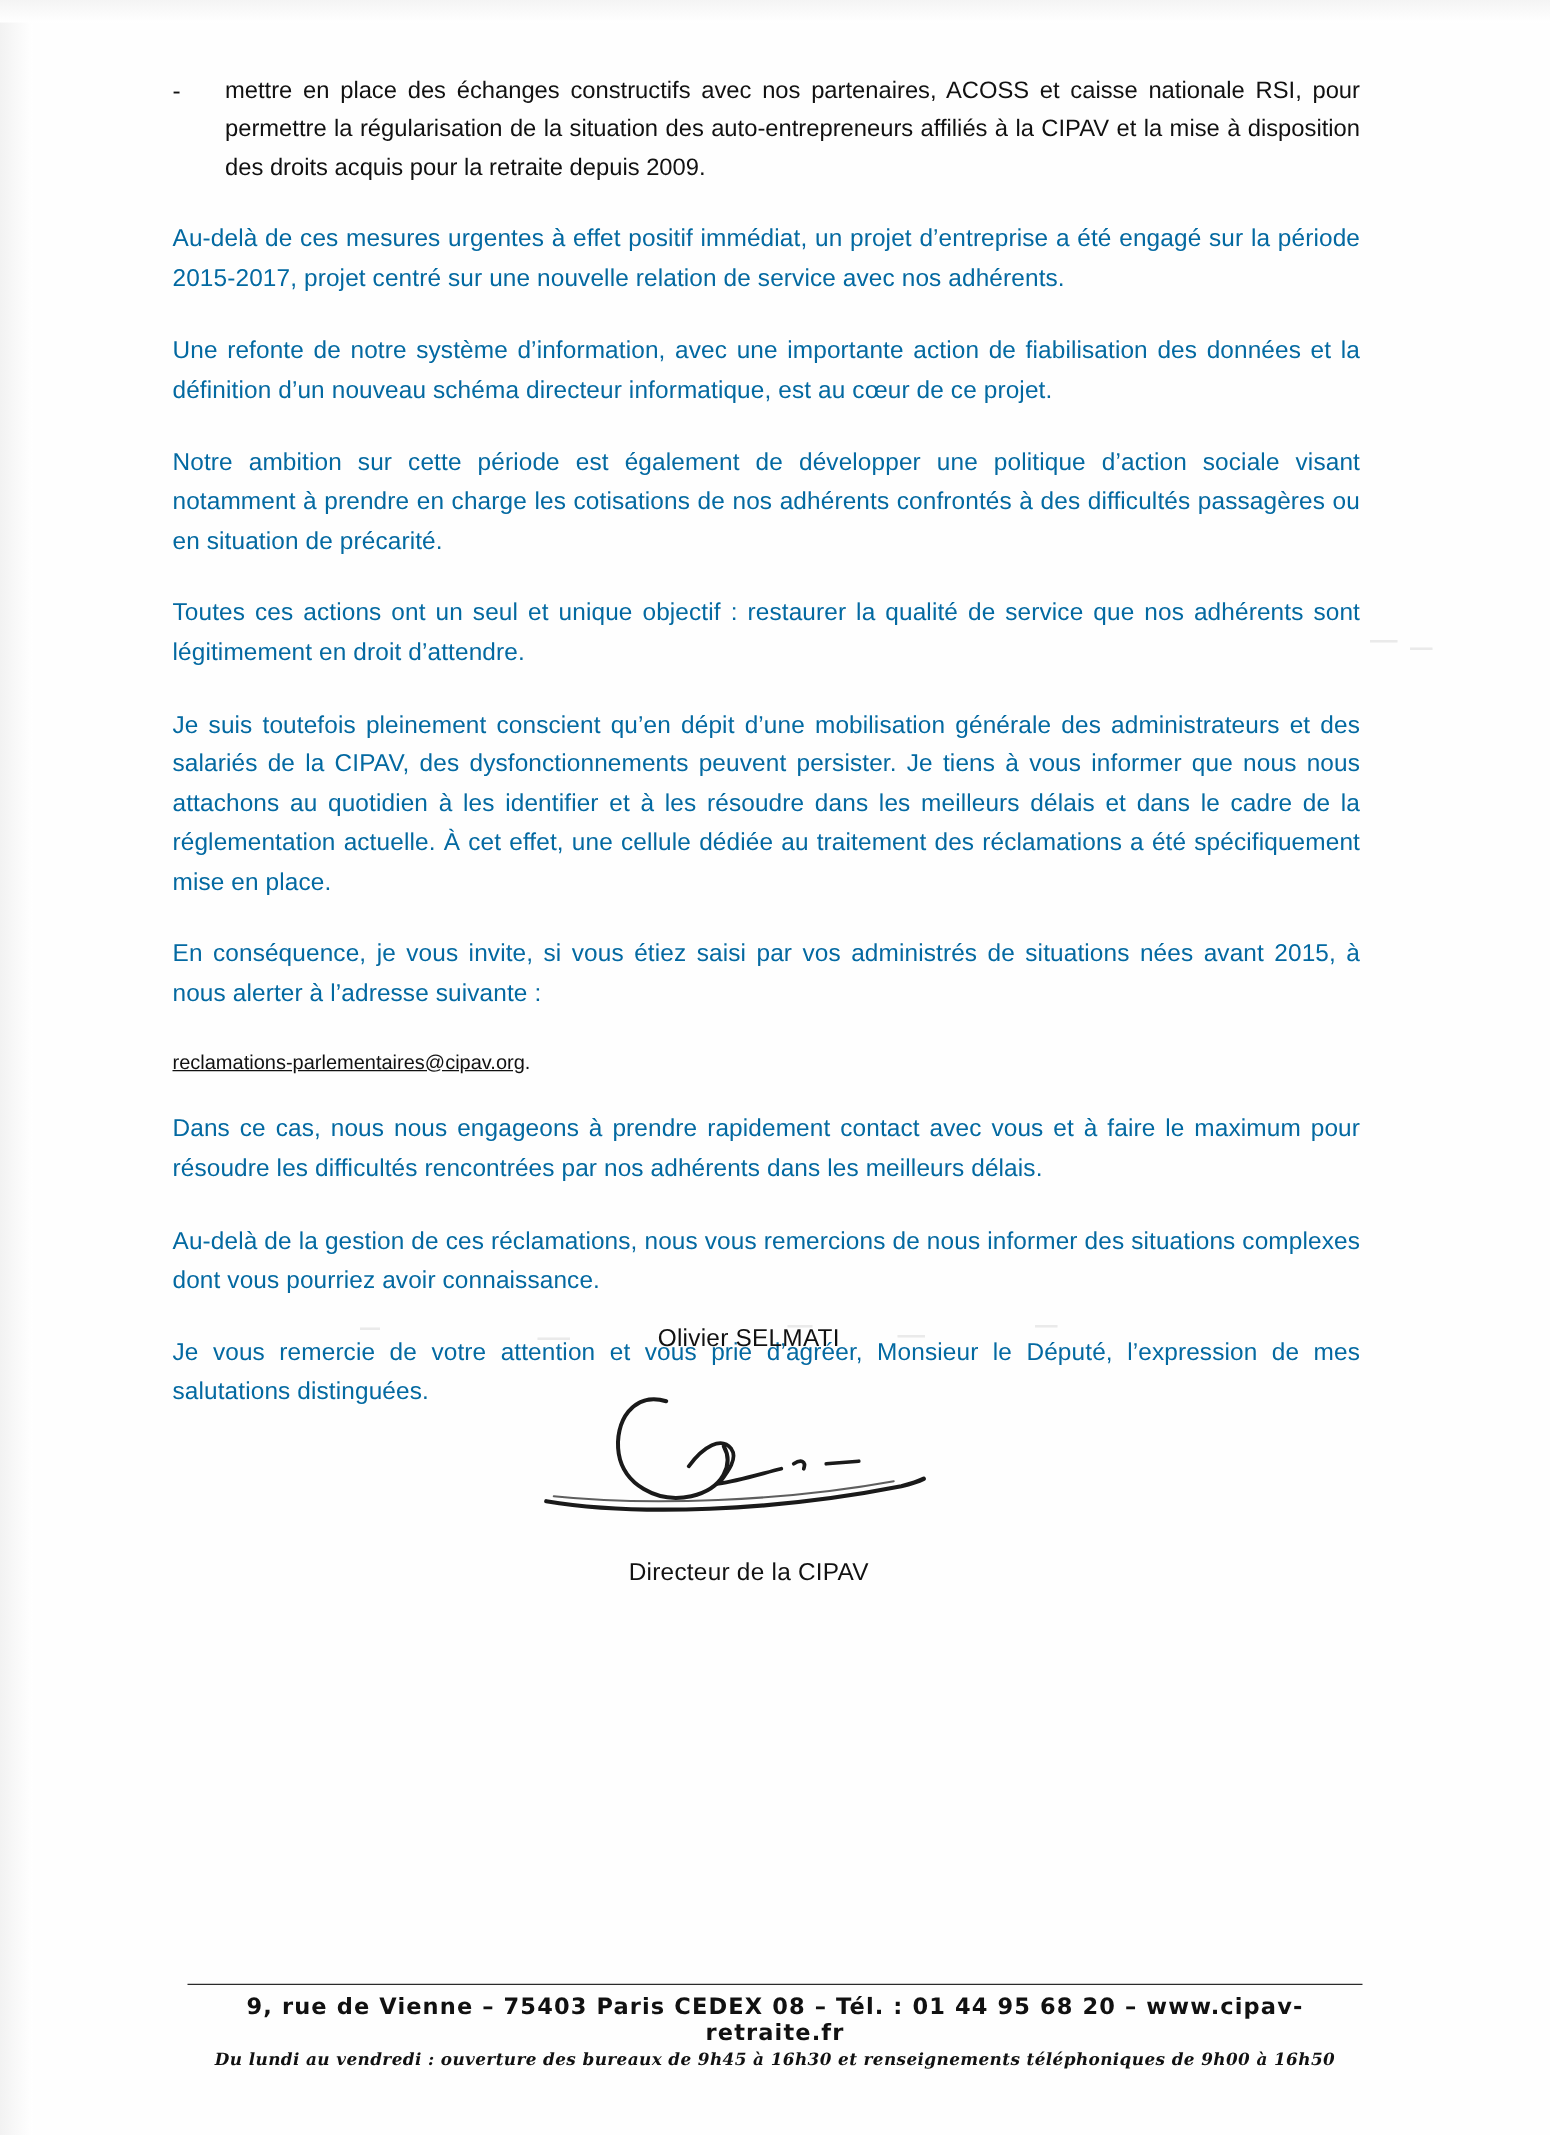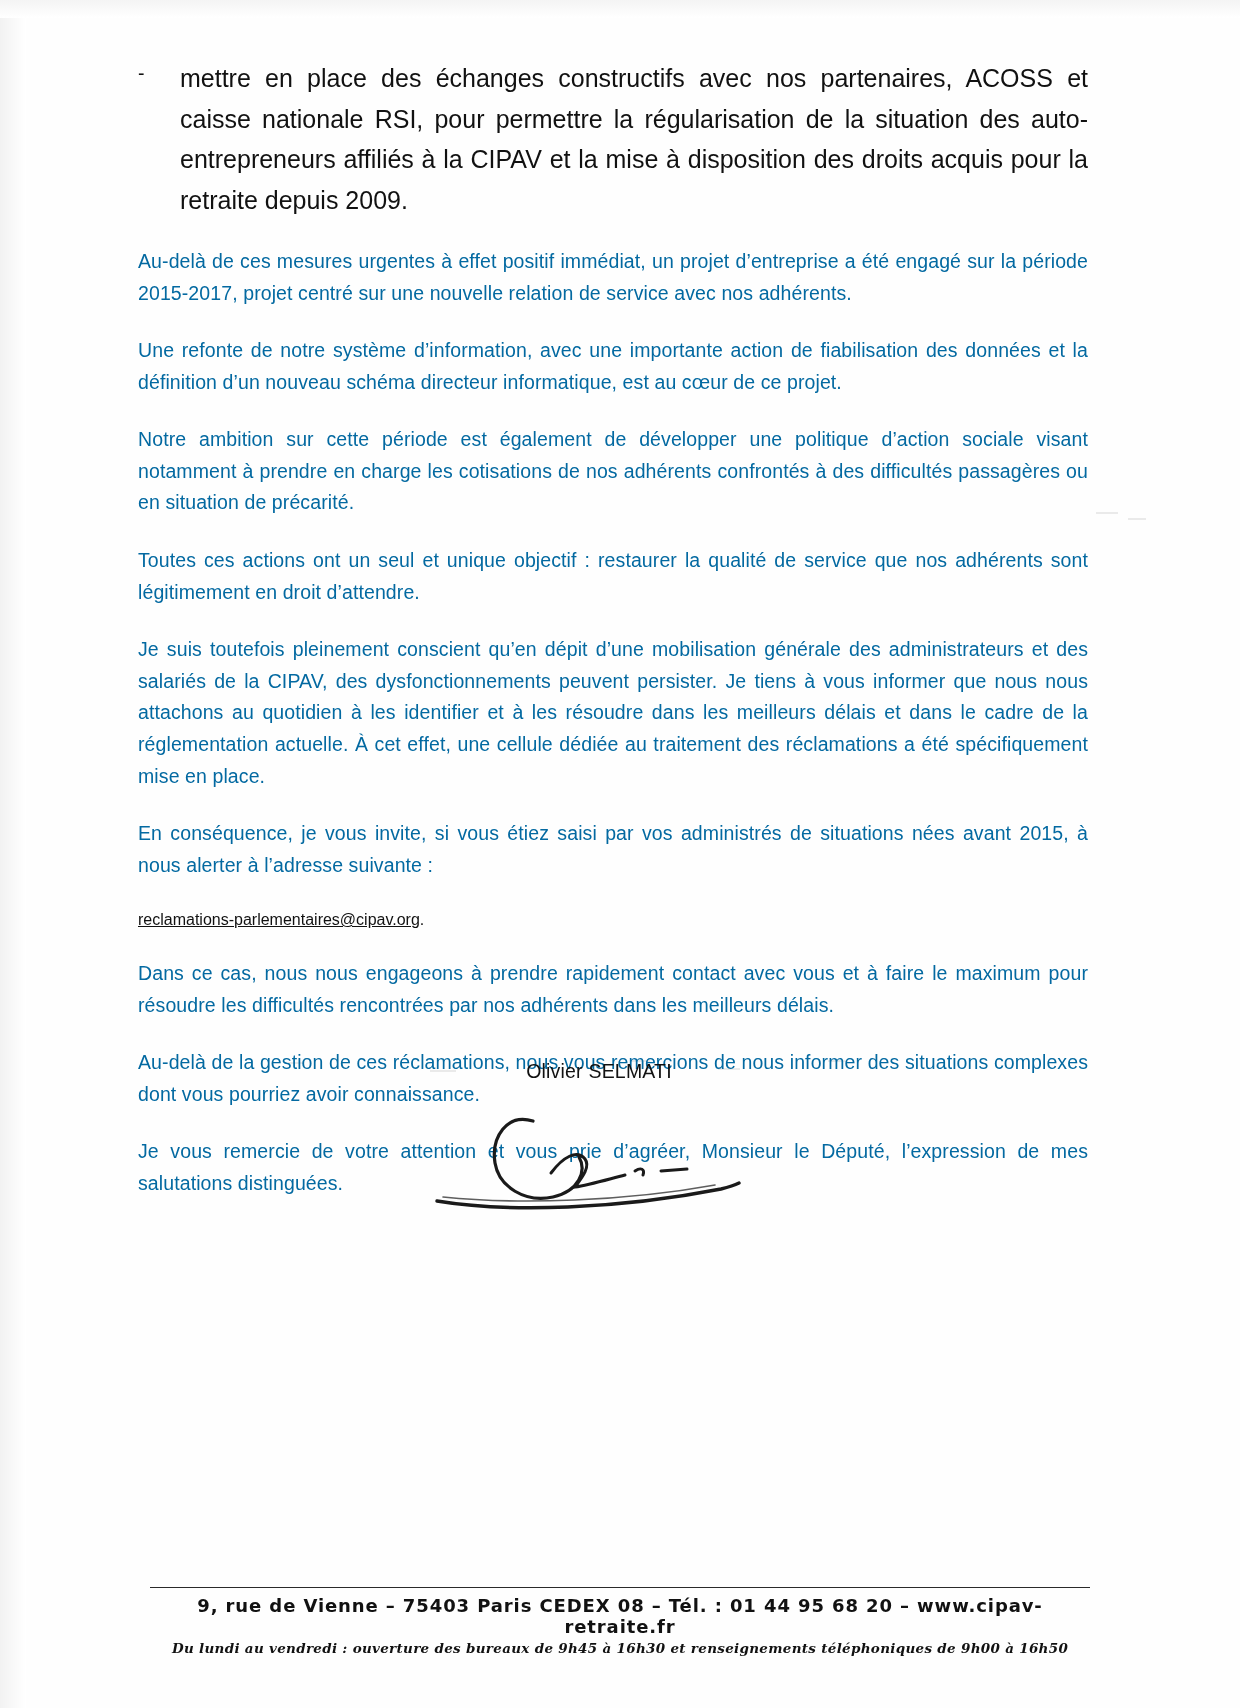--- a/index.html
+++ b/index.html
@@ -51,21 +51,21 @@
   }
   .bullet-dash {
     width: 42px;
     flex: 0 0 42px;
     font-size: 19.5px;
     line-height: 1.62;
     color: #111;
   }
   .bullet-text {
     flex: 1;
-    font-size: 25px;
+    font-size: 19px;
     line-height: 1.62;
     text-align: justify;
     color: #111;
   }
   .email-line {
     margin: 0 0 25px 0;
     font-size: 16px;
     line-height: 1.62;
     color: #111;
   }
@@ -179,20 +179,21 @@
     <div class="sig-graphic">
       <svg width="340" height="130" viewBox="0 0 340 130" fill="none" xmlns="http://www.w3.org/2000/svg">
         <path d="M104 20 C 78 12, 62 36, 66 62 C 70 86, 96 102, 124 96 C 150 90, 158 70, 150 56" stroke="#1a1a1a" stroke-width="3.2" stroke-linecap="round" fill="none"></path>
         <path d="M122 72 C 134 56, 148 48, 156 58 C 162 66, 152 78, 146 86 C 160 84, 180 78, 196 74" stroke="#1a1a1a" stroke-width="3" stroke-linecap="round" fill="none"></path>
         <path d="M206 70 C 212 66, 216 68, 214 74" stroke="#1a1a1a" stroke-width="3" stroke-linecap="round" fill="none"></path>
         <path d="M232 70 L 258 68" stroke="#1a1a1a" stroke-width="3" stroke-linecap="round" fill="none"></path>
         <path d="M8 100 C 80 112, 190 108, 292 88 C 300 86, 306 84, 310 82" stroke="#1a1a1a" stroke-width="3.4" stroke-linecap="round" fill="none"></path>
         <path d="M14 96 C 90 104, 198 100, 286 84" stroke="#1a1a1a" stroke-width="1.6" stroke-linecap="round" fill="none" opacity="0.7"></path>
       </svg>
     </div>
+    <div class="sig-title">Directeur de la CIPAV</div>
   </div>
 
   <div class="footer">
     <hr class="footer-rule">
     <div class="footer-line1">9, rue de Vienne – 75403 Paris CEDEX 08 – Tél. : 01 44 95 68 20 – www.cipav-retraite.fr</div>
     <div class="footer-line2">Du lundi au vendredi : ouverture des bureaux de 9h45 à 16h30 et renseignements téléphoniques de 9h00 à 16h50</div>
   </div>
 </div>
 
 </body></html>

